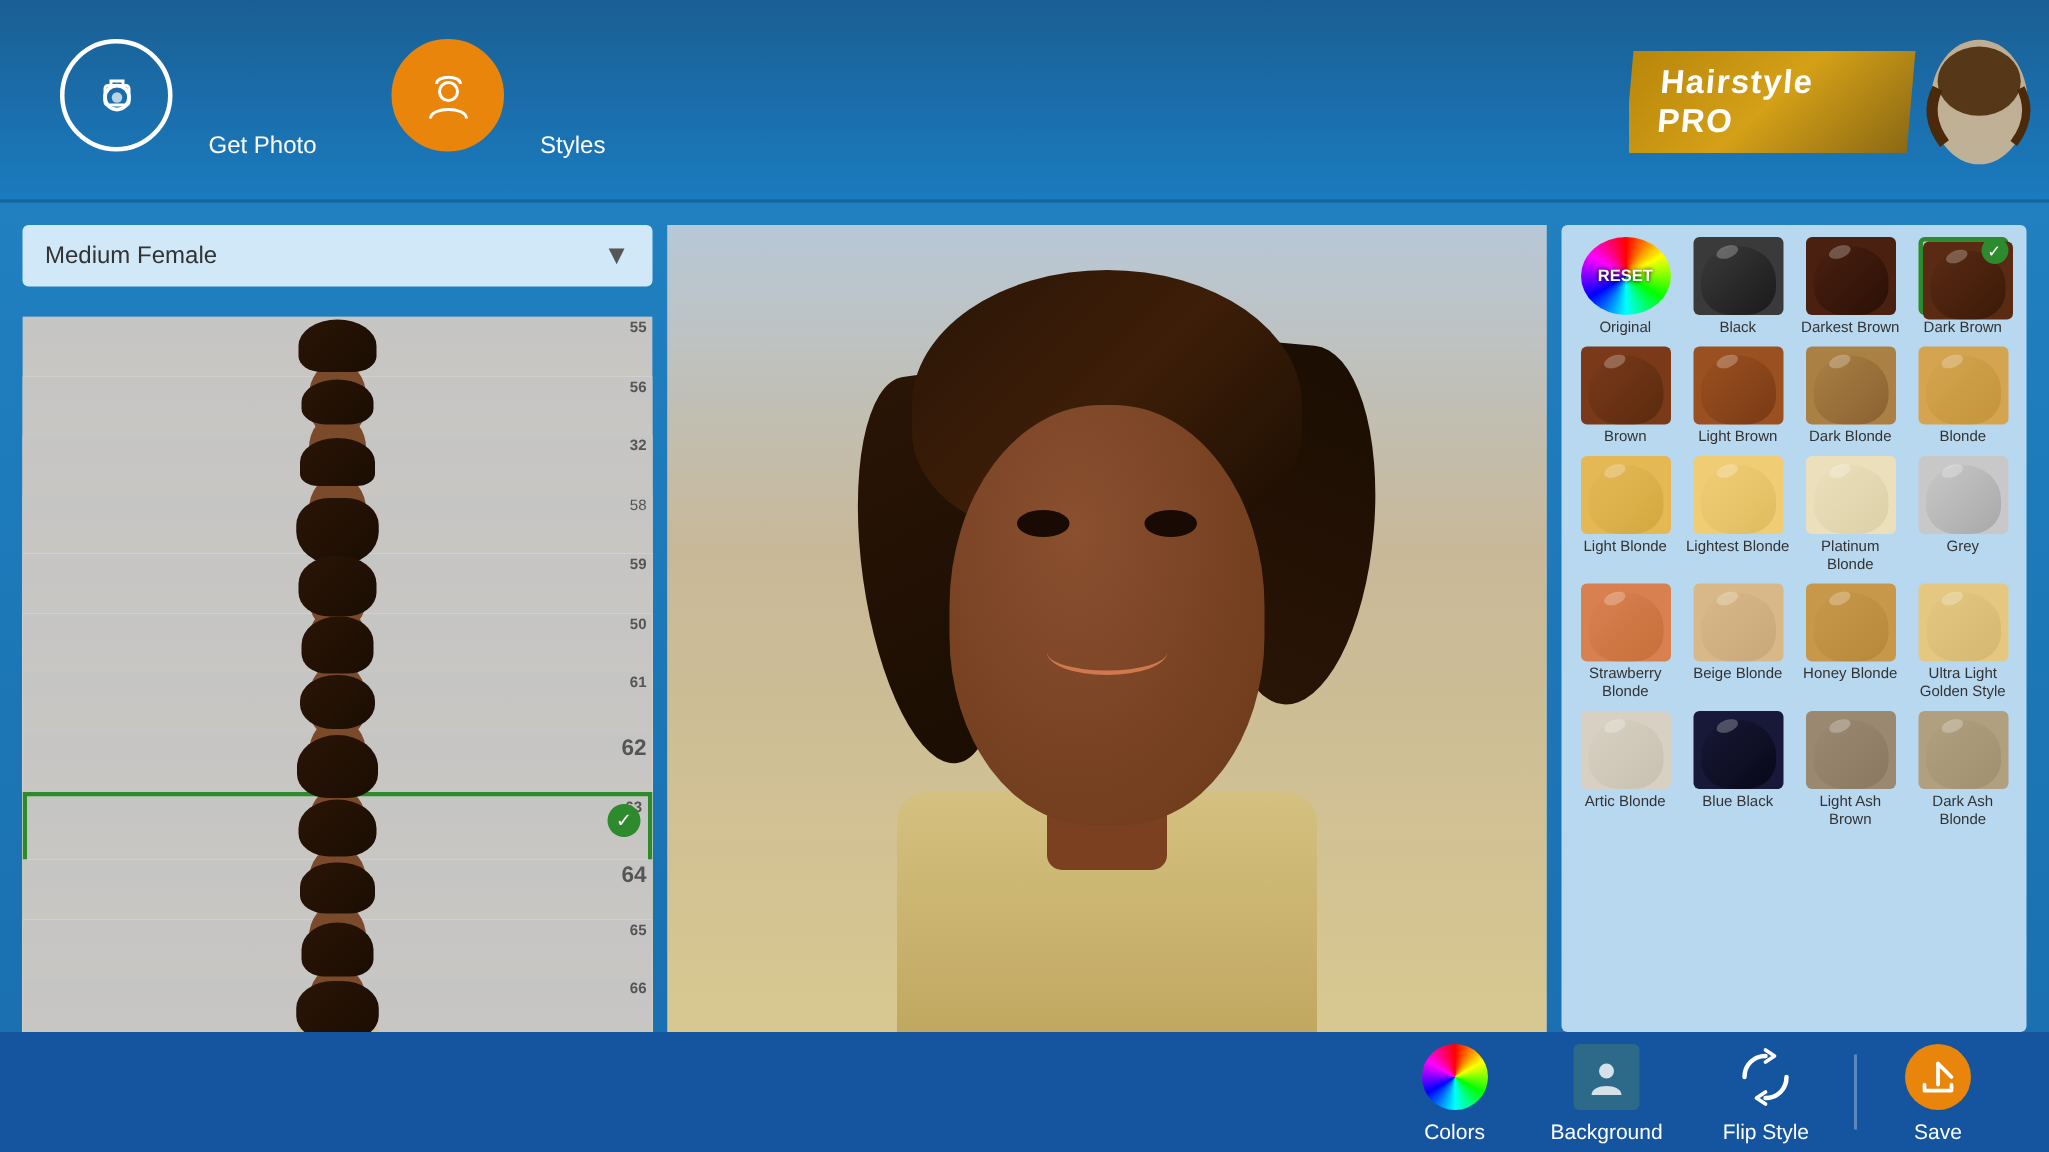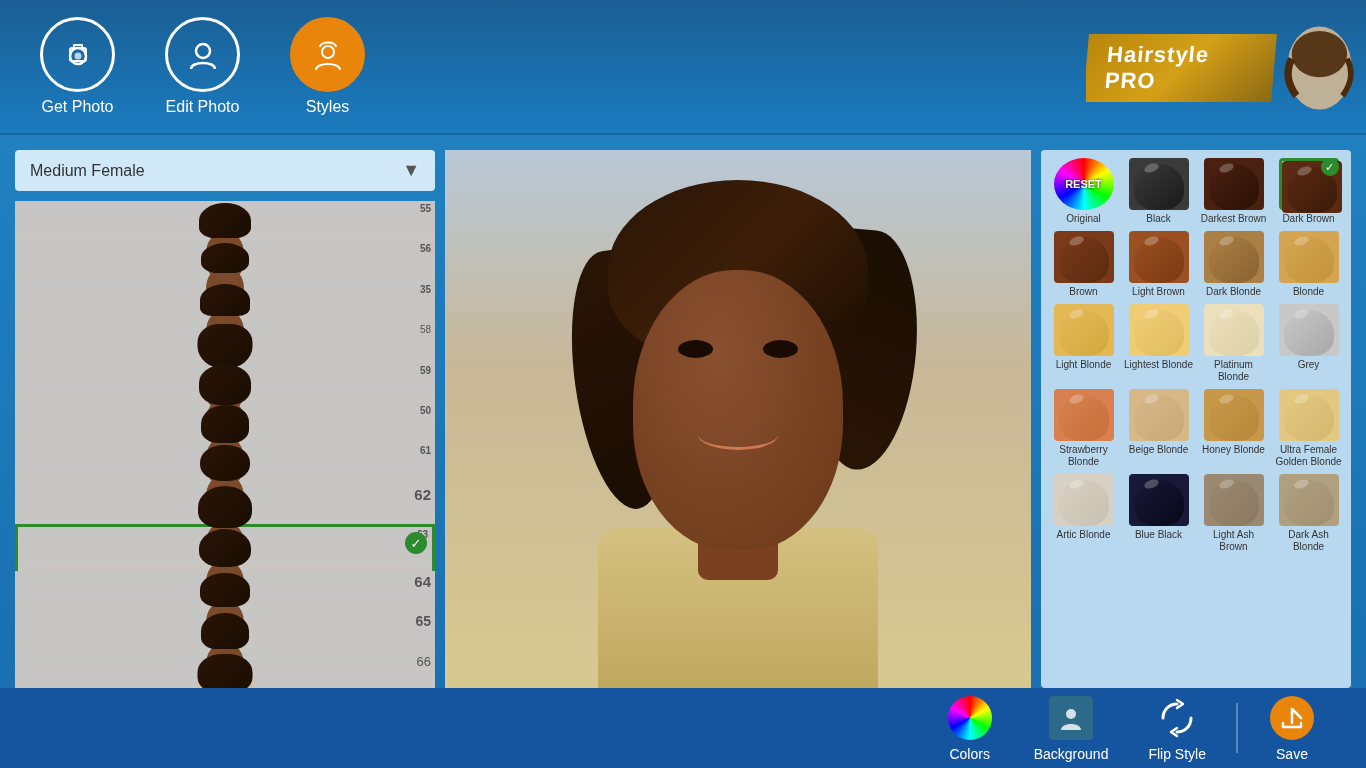--- a/index.html
+++ b/index.html
@@ -18,24 +18,25 @@
       height: 135px;
       background: linear-gradient(180deg, #1a5f94 0%, #1a7bbf 100%);
       display: flex;
       align-items: center;
       padding: 0 40px;
       border-bottom: 2px solid #1565a0;
       position: relative;
     }
     .nav-item {
       display: flex;
-      flex-direction: column;
-      align-items: center;
+      flex-direction: row;
+      align-items: flex-end;
       margin-right: 50px;
       cursor: pointer;
+      gap: 24px;
     }
     .nav-icon-circle {
       width: 75px;
       height: 75px;
       border-radius: 50%;
       border: 3px solid #fff;
       display: flex;
       align-items: center;
       justify-content: center;
       font-size: 32px;
@@ -84,21 +85,21 @@
       padding: 15px 15px 0 15px;
       gap: 10px;
       background: linear-gradient(180deg, #2080c0 0%, #1a70b0 100%);
     }
 
     
     .left-panel {
       width: 420px;
       display: flex;
       flex-direction: column;
-      gap: 10px;
+      gap: 20px;
     }
     .style-dropdown {
       background: #d0e8f8;
       border: none;
       border-radius: 4px;
       padding: 10px 15px;
       font-size: 16px;
       color: #333;
       display: flex;
       align-items: center;
@@ -344,29 +345,20 @@
       <svg width="36" height="36" viewBox="0 0 36 36" fill="none">
         <circle cx="18" cy="19" r="8" stroke="white" stroke-width="2.5" fill="none"></circle>
         <rect x="10" y="11" width="16" height="13" rx="2" stroke="white" stroke-width="2" fill="none"></rect>
         <path d="M14 11 L14 8 L22 8 L22 11" stroke="white" stroke-width="2" fill="none"></path>
         <circle cx="18" cy="19" r="3.5" fill="white" opacity="0.7"></circle>
       </svg>
     </div>
     <span class="nav-label">Get Photo</span>
   </div>
 
-  <div class="nav-item">
-    <div class="nav-icon-circle inactive">
-      <svg width="36" height="36" viewBox="0 0 36 36" fill="none">
-        <circle cx="18" cy="14" r="7" stroke="white" stroke-width="2.5" fill="none"></circle>
-        <path d="M6 32 C6 24 30 24 30 32" stroke="white" stroke-width="2.5" fill="none"></path>
-      </svg>
-    </div>
-    <span class="nav-label">Edit Photo</span>
-  </div>
 
   <div class="nav-item">
     <div class="nav-icon-circle active">
       <svg width="36" height="36" viewBox="0 0 36 36" fill="none">
         <circle cx="18" cy="15" r="6" stroke="white" stroke-width="2" fill="none"></circle>
         <path d="M10 10 C10 4 26 4 26 10" stroke="white" stroke-width="2" fill="none"></path>
         <path d="M6 33 C6 25 30 25 30 33" stroke="white" stroke-width="2" fill="none"></path>
       </svg>
     </div>
     <span class="nav-label">Styles</span>
@@ -411,21 +403,21 @@
       <div style="position:absolute;bottom:0;left:50%;transform:translateX(-50%);width:55px;height:20px;background:#d4c090;border-radius:3px 3px 0 0;z-index:1;"></div>
       <span style="position:absolute;top:2px;right:4px;font-size:10px;color:#555;font-weight:600;z-index:3;">56</span>
 
     </div>
   </div>
         <div class="style-thumb">
     <div class="thumb-face">
       <div style="position:absolute;top:2px;left:50%;transform:translateX(-50%);width:50px;height:32px;background:linear-gradient(135deg,#2a1506,#1a0d02);border-radius:50% 50% 25% 25%;z-index:2;"></div>
       <div style="position:absolute;top:28px;left:50%;transform:translateX(-50%);width:38px;height:48px;background:#7B4A2A;border-radius:45% 45% 40% 40%;z-index:1;"></div>
       <div style="position:absolute;bottom:0;left:50%;transform:translateX(-50%);width:55px;height:20px;background:#d4c090;border-radius:3px 3px 0 0;z-index:1;"></div>
-      <span style="position:absolute;top:2px;right:4px;font-size:10px;color:#555;font-weight:600;z-index:3;">35</span>
+      <span style="position:absolute;top:2px;right:4px;font-size:10px;color:#555;font-weight:600;z-index:3;">32</span>
 
     </div>
   </div>
         <div class="style-thumb">
     <div class="thumb-face">
       <div style="position:absolute;top:2px;left:50%;transform:translateX(-50%);width:55px;height:45px;background:linear-gradient(135deg,#2a1506,#1a0d02);border-radius:40% 40% 50% 50%;z-index:2;"></div>
       <div style="position:absolute;top:41px;left:50%;transform:translateX(-50%);width:38px;height:48px;background:#7B4A2A;border-radius:45% 45% 40% 40%;z-index:1;"></div>
       <div style="position:absolute;bottom:0;left:50%;transform:translateX(-50%);width:55px;height:20px;background:#d4c090;border-radius:3px 3px 0 0;z-index:1;"></div>
       <span style="position:absolute;top:2px;right:4px;font-size:10px;color:#555;font-weight:400;z-index:3;">58</span>
 
@@ -483,30 +475,30 @@
 
       <span style="position:absolute;top:2px;right:4px;font-size:15px;color:#555;font-weight:600;z-index:3;">64</span>
 
     </div>
   </div>
         <div class="style-thumb">
     <div class="thumb-face">
       <div style="position:absolute;top:2px;left:50%;transform:translateX(-50%);width:48px;height:36px;background:linear-gradient(135deg,#2a1506,#1a0d02);border-radius:50% 50% 32% 32%;z-index:2;"></div>
       <div style="position:absolute;top:32px;left:50%;transform:translateX(-50%);width:38px;height:48px;background:#7B4A2A;border-radius:45% 45% 40% 40%;z-index:1;"></div>
 
-      <span style="position:absolute;top:2px;right:4px;font-size:14px;color:#555;font-weight:600;z-index:3;">65</span>
+      <span style="position:absolute;top:2px;right:4px;font-size:10px;color:#555;font-weight:600;z-index:3;">65</span>
 
     </div>
   </div>
         <div class="style-thumb">
     <div class="thumb-face">
       <div style="position:absolute;top:2px;left:50%;transform:translateX(-50%);width:55px;height:40px;background:linear-gradient(135deg,#2a1506,#1a0d02);border-radius:45% 45% 42% 42%;z-index:2;"></div>
       <div style="position:absolute;top:36px;left:50%;transform:translateX(-50%);width:38px;height:48px;background:#7B4A2A;border-radius:45% 45% 40% 40%;z-index:1;"></div>
 
-      <span style="position:absolute;top:2px;right:4px;font-size:13px;color:#555;font-weight:400;z-index:3;">66</span>
+      <span style="position:absolute;top:2px;right:4px;font-size:10px;color:#555;font-weight:700;z-index:3;">66</span>
 
     </div>
   </div>
       </div>
   </div>
 
   <div class="center-panel">
     <div class="preview-person">
 
       <div style="position:relative;width:100%;height:100%;background:linear-gradient(180deg,#b8c8d8 0%,#c8b898 40%,#d8c890 100%);">
@@ -682,21 +674,21 @@
       <span class="swatch-label">Honey Blonde</span>
     </div>
       <div class="color-swatch">
       <div class="swatch-container">
 
         <div class="hair-swatch" style="background:#e4c882;">
           <div class="hair-shape" style="background:linear-gradient(135deg,#e4c882,#d4b870);"></div>
           <div class="hair-shine"></div>
         </div>
       </div>
-      <span class="swatch-label">Ultra Female Golden Blonde</span>
+      <span class="swatch-label">Ultra Light Golden Style</span>
     </div>
       <div class="color-swatch">
       <div class="swatch-container">
 
         <div class="hair-swatch" style="background:#d8d0c2;">
           <div class="hair-shape" style="background:linear-gradient(135deg,#d8d0c2,#c8c0b0);"></div>
           <div class="hair-shine"></div>
         </div>
       </div>
       <span class="swatch-label">Artic Blonde</span>

